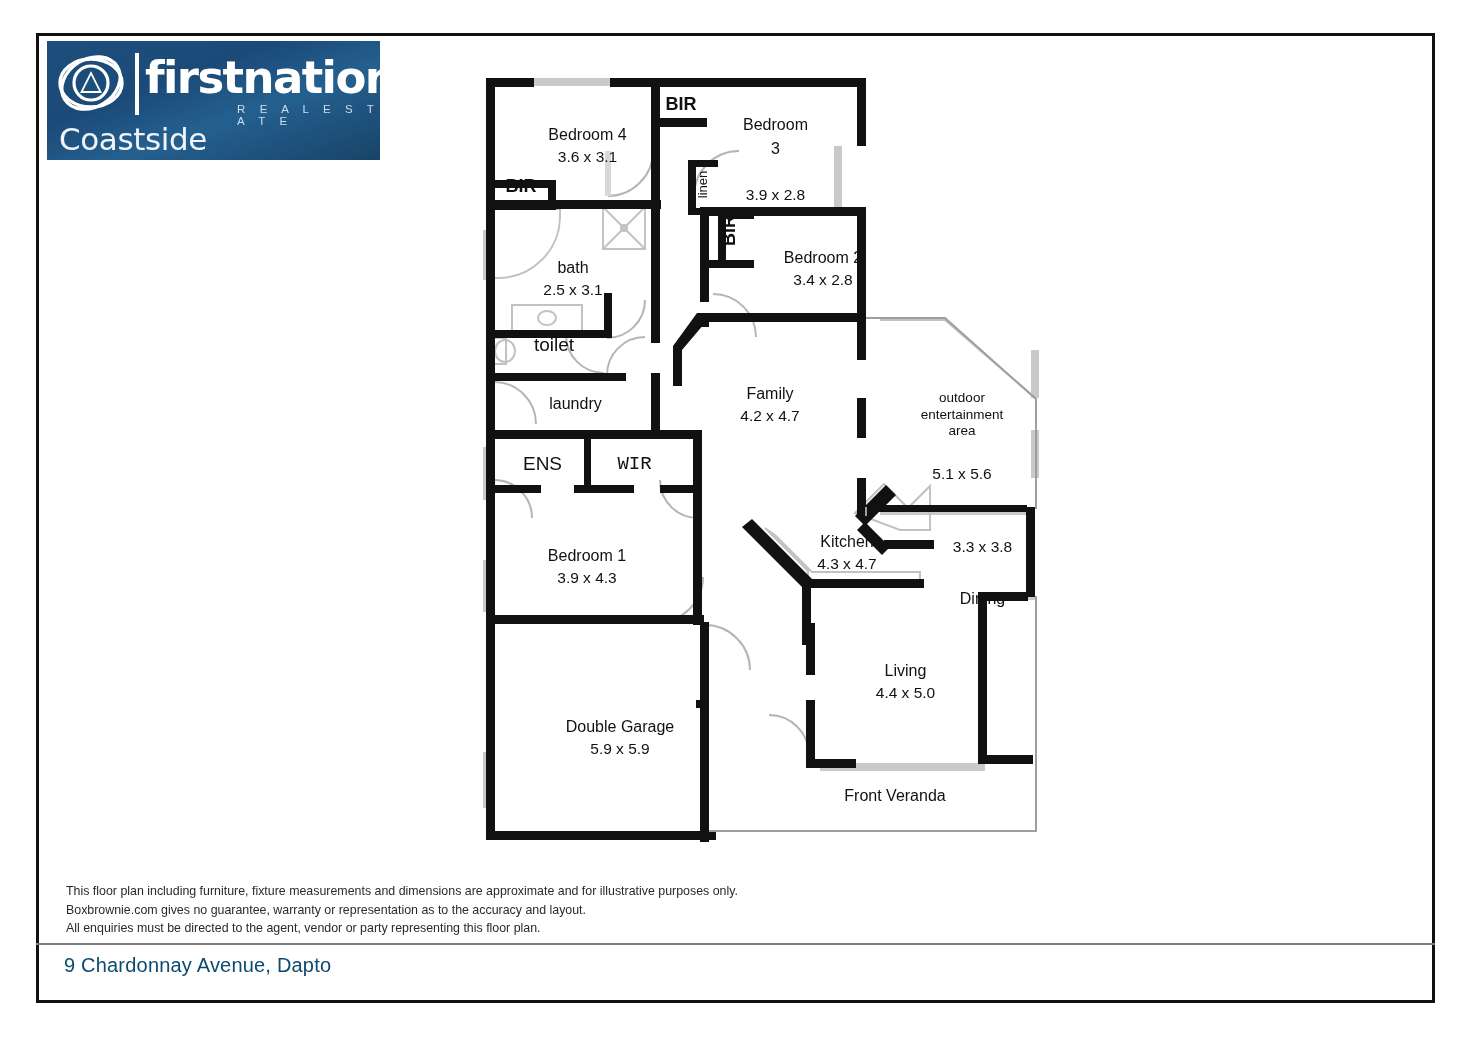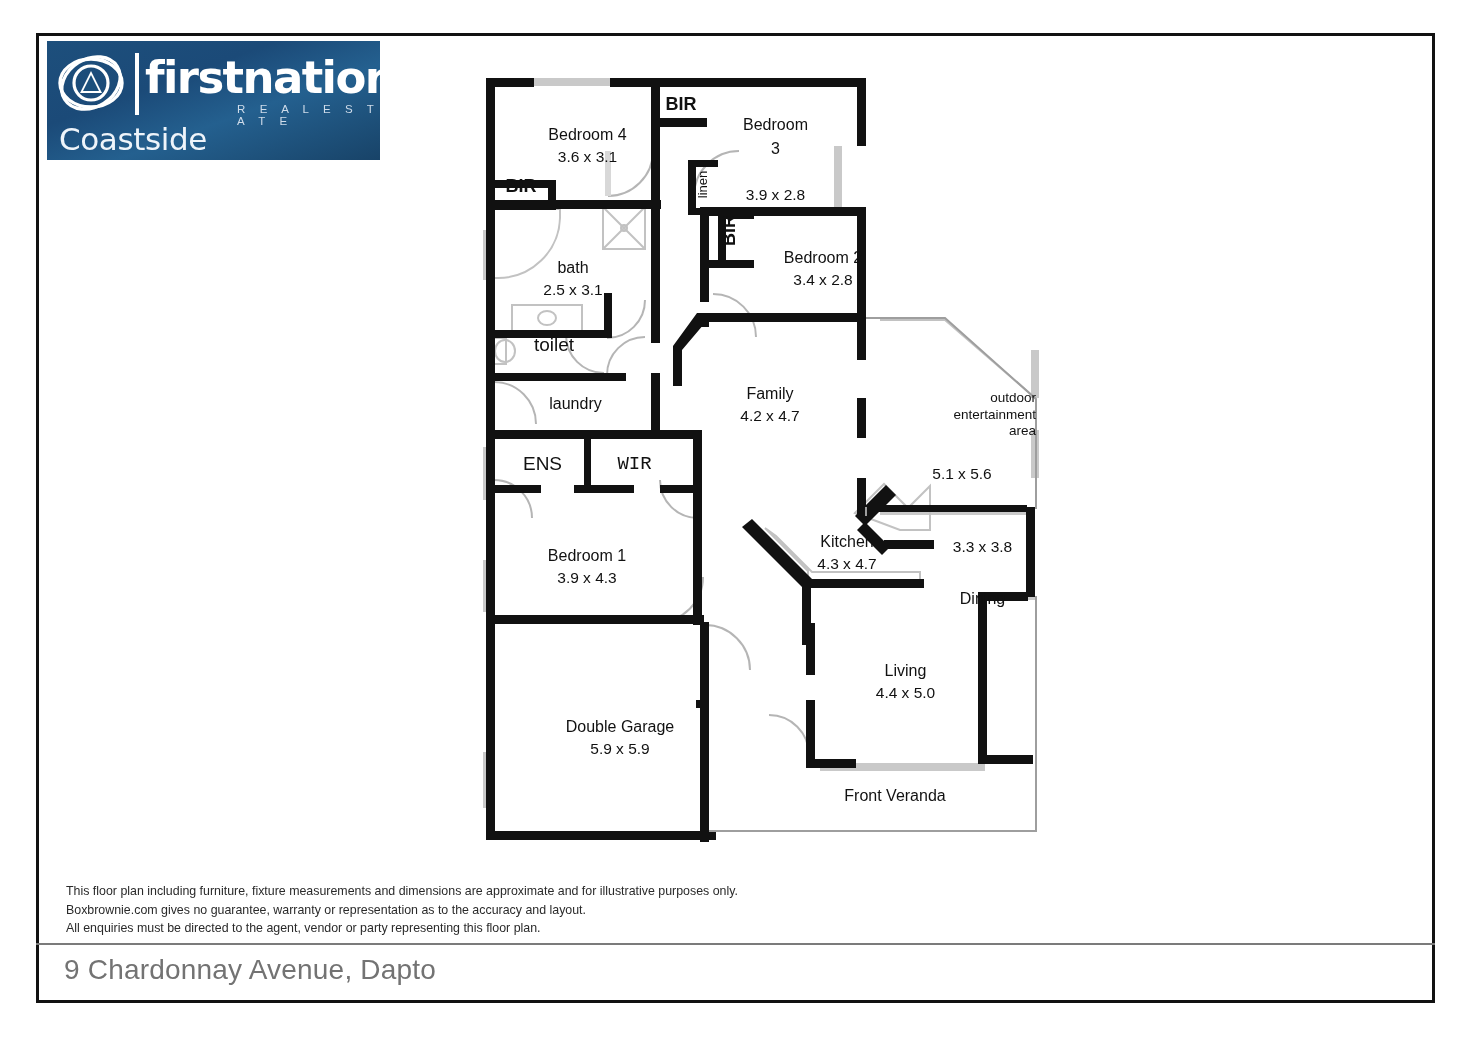--- a/index.html
+++ b/index.html
@@ -13,31 +13,31 @@
   
   #logo{position:absolute;left:47px;top:41px;width:333px;height:119px;background:linear-gradient(160deg,#1d4f7c 0%,#1b4a78 35%,#24608f 60%,#184368 100%);overflow:hidden;}
   #logo-mark{position:absolute;left:10px;top:9px;width:68px;height:66px;}
   #logo-divider{position:absolute;left:88px;top:12px;width:4px;height:62px;background:#ffffff;}
   #logo-first{position:absolute;left:98px;top:11px;color:#fff;font-size:45px;font-weight:bold;letter-spacing:-1.6px;line-height:52px;font-family:"DejaVu Sans",sans-serif;}
   #logo-sub{position:absolute;left:190px;top:62px;color:#cfdcea;font-size:11.5px;letter-spacing:5.6px;font-family:Liberation Sans, sans-serif;}
   #logo-office{position:absolute;left:12px;top:80px;color:#eef4fa;font-size:31px;letter-spacing:-0.4px;font-family:"DejaVu Sans",sans-serif;}
 
   
   #disclaimer{position:absolute;left:66px;top:882px;width:780px;color:#2a2a2a;font-size:12.4px;line-height:18.5px;font-family:"Liberation Sans",sans-serif;}
-  #address{position:absolute;left:64px;top:954px;color:#737373;font-size:28px;letter-spacing:0.2px;font-family:"Liberation Sans",sans-serif;}
+  #address{position:absolute;left:64px;top:954px;color:#0c4a6e;font-size:20px;letter-spacing:0.2px;font-family:"Liberation Sans",sans-serif;}
 
   
   #plan{position:absolute;left:0;top:0;width:1472px;height:1041px;}
   #plan svg{display:block;}
 
   .rlabel{position:absolute;color:#111;text-align:center;font-family:"Liberation Sans",sans-serif;white-space:nowrap;}
   .rname{font-size:16px;line-height:24px;}
   .rdim{font-size:15.5px;line-height:19px;}
   .rname.sm{font-size:19px;}
-  .tiny{font-size:13.5px;line-height:16.5px;text-align:right;}
+  .tiny{font-size:13.5px;line-height:16.5px;}
   .bir{font-size:18px;font-weight:bold;font-family:"Liberation Sans",sans-serif;color:#111;}
   .vert{transform:rotate(-90deg);transform-origin:center center;}
 </style>
 </head>
 <body>
 
 <div id="page">
 
   <div id="frame"></div>
   <div id="frame-divider"></div>

